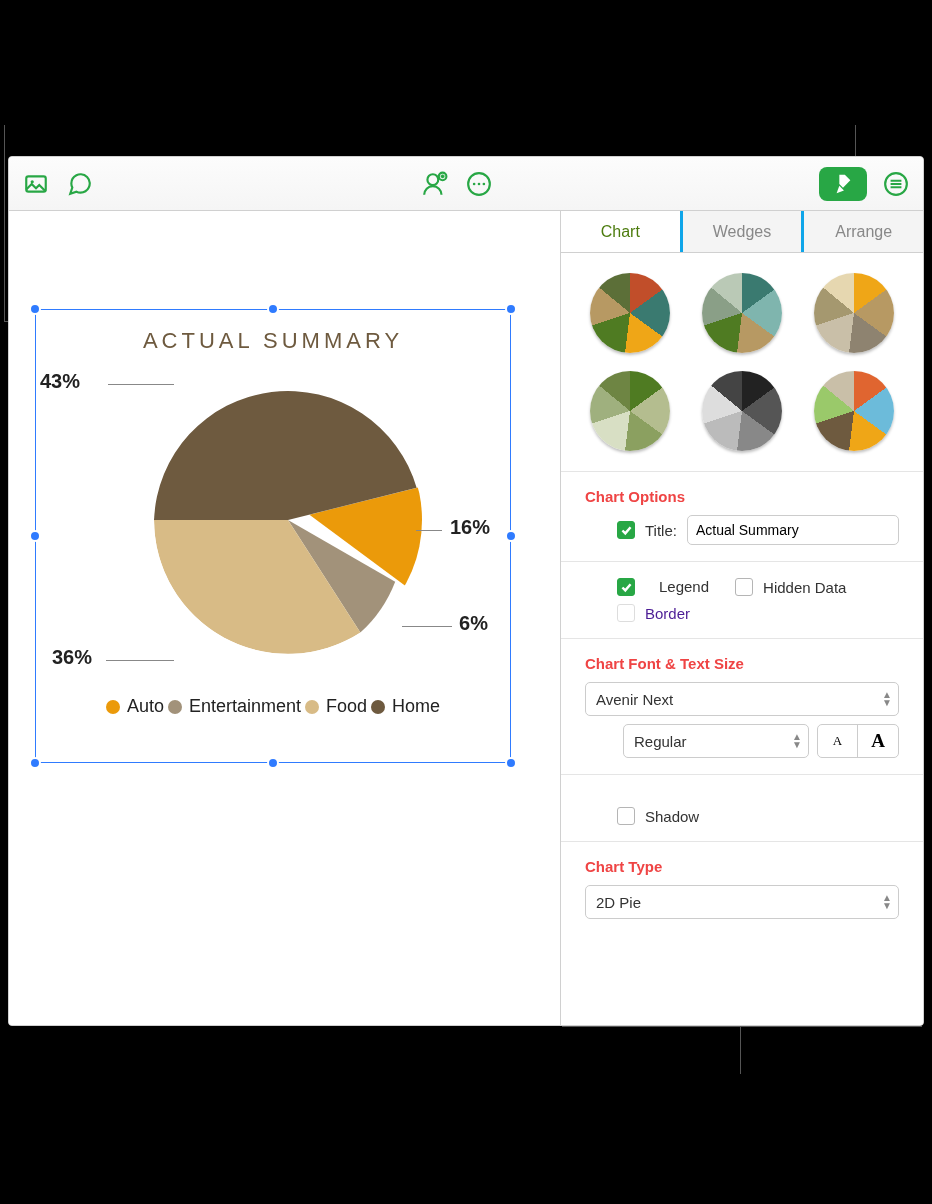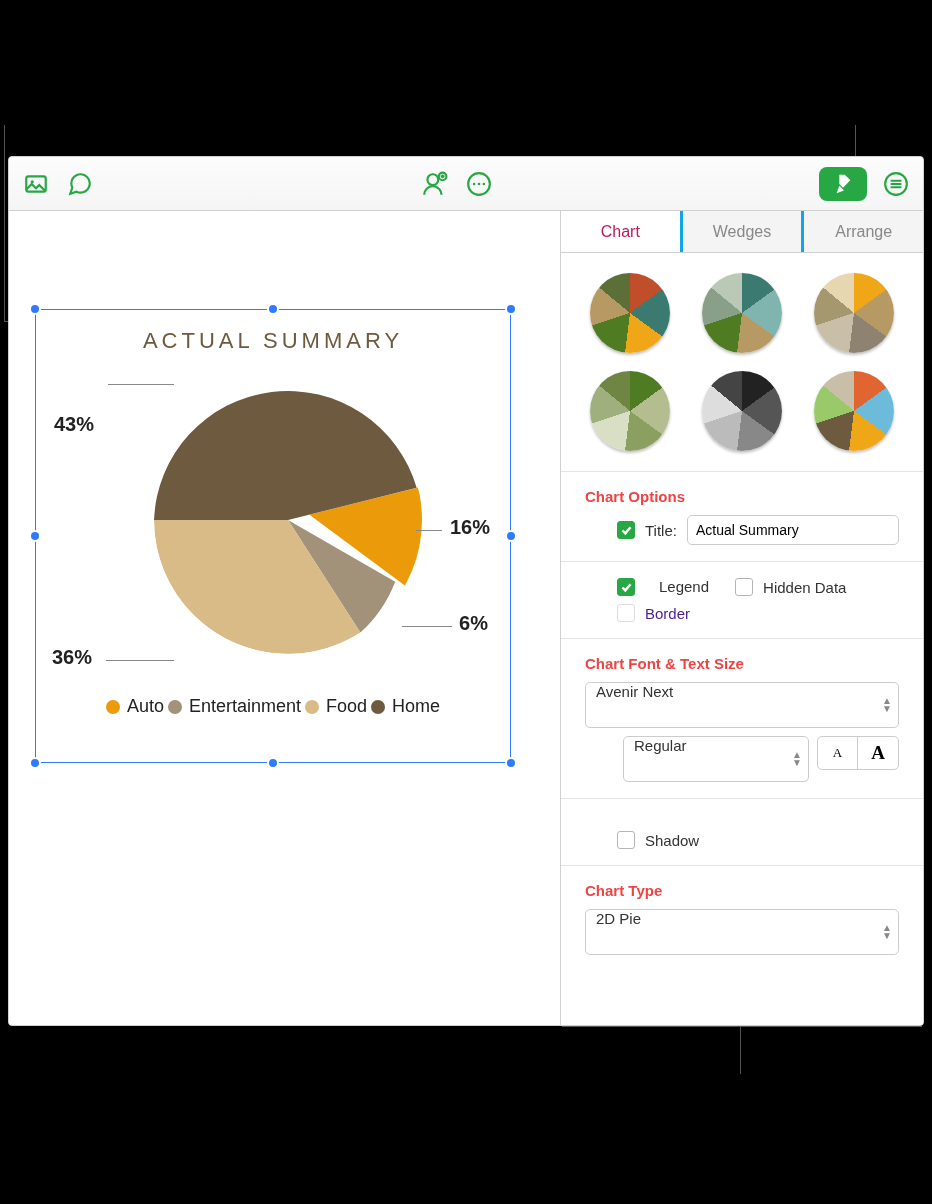--- a/index.html
+++ b/index.html
@@ -151,21 +151,21 @@
     justify-content: center;
     font-size: 16px;
     color: #888;
     background: #f4f4f4;
     border-left: 3px solid #0ea5e9;
     cursor: pointer;
   }
   .tab:first-child { border-left: none; }
   .tab.active {
     background: #fff;
-    color: #be185d;
+    color: #4d7c0f;
     font-weight: 500;
   }
   .panel {
     flex: 1;
     overflow-y: auto;
     padding: 0;
   }
   .style-grid {
     display: grid;
     grid-template-columns: repeat(3, 1fr);
@@ -219,25 +219,26 @@
     flex: 1;
     height: 30px;
     border: 1px solid #ccc;
     border-radius: 5px;
     padding: 0 8px;
     font-size: 14px;
     background: #fff;
   }
   .select {
     position: relative;
-    height: 46px;
+    height: 34px;
     border: 1px solid #ccc;
     border-radius: 5px;
     background: #fff;
     display: flex;
+    align-items: center;
     padding: 0 32px 0 10px;
     font-size: 15px;
     color: #333;
     cursor: pointer;
   }
   .select .chevrons {
     position: absolute;
     right: 6px;
     top: 50%;
     transform: translateY(-50%);
@@ -352,21 +353,21 @@
               <path d="M 6 -2 L 54 -14 A 50 50 0 0 1 45 27 Z" fill="#EB9A0A" transform="translate(2,0)"></path>
 
               <path d="M 0 0 L 40 23 A 50 50 0 0 1 27 42 Z" fill="#A2927A"></path>
 
               <path d="M 0 0 L 27 42 A 50 50 0 0 1 -50 0 Z" fill="#D8BB86"></path>
 
               <path d="M 0 0 L -50 0 A 50 50 0 0 1 48 -12 Z" fill="#6E5A3F"></path>
             </g>
           </svg>
 
-          <div class="lbl" style="top:6px; left:18px;margin-top:43px;">43%</div>
+          <div class="lbl" style="top:6px; left:4px;">43%</div>
           <div class="lbl-line" style="top:20px; left:72px; width:66px;"></div>
 
           <div class="lbl" style="top:152px; right:20px;">16%</div>
           <div class="lbl-line" style="top:166px; right:68px; width:26px;"></div>
 
           <div class="lbl" style="top:248px; right:22px;">6%</div>
           <div class="lbl-line" style="top:262px; right:58px; width:50px;"></div>
 
           <div class="lbl" style="top:282px; left:16px;">36%</div>
           <div class="lbl-line" style="top:296px; left:70px; width:68px;"></div>

